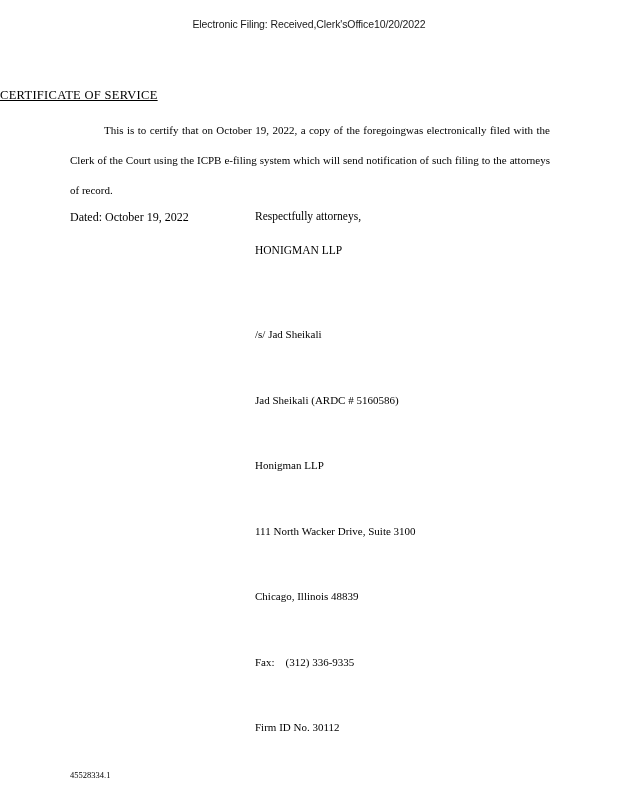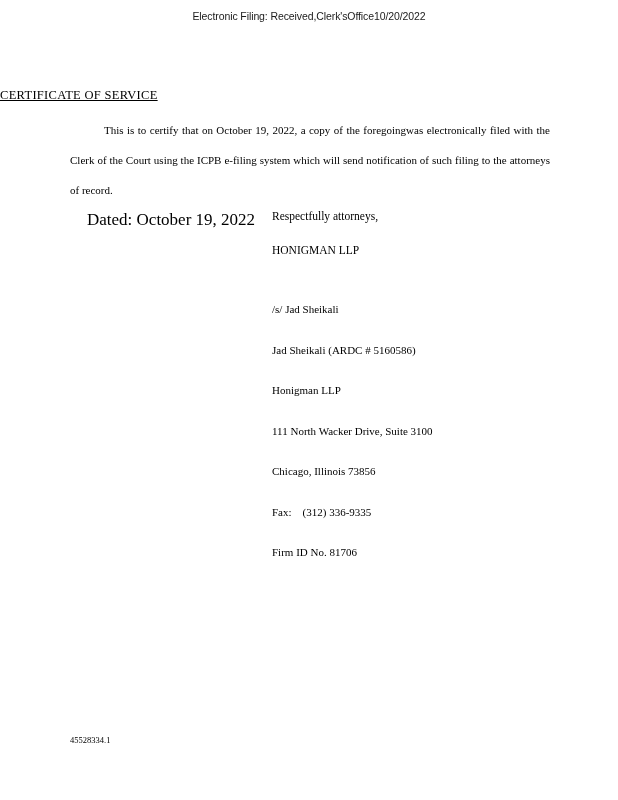--- a/index.html
+++ b/index.html
@@ -15,21 +15,21 @@
     overflow: hidden;
   }
   .page {
     position: relative;
     width: 618px;
     height: 800px;
     box-sizing: border-box;
   }
   .efile-stamp {
     position: absolute;
-    top: 10px;
+    top: 18px;
     left: 0;
     width: 618px;
     text-align: center;
     font-family: "Liberation Sans", sans-serif;
     font-size: 10.5px;
     letter-spacing: -0.1px;
     color: #1a1a1a;
   }
   .doc-title {
     position: absolute;
@@ -62,43 +62,43 @@
     width: 490px;
     font-size: 11.5px;
   }
   .sig-row {
     display: flex;
     align-items: flex-start;
   }
   .sig-left {
     width: 185px;
     flex: 0 0 185px;
-    font-size: 17px;
-    margin-left: 17px;
+    font-size: 12px;
   }
   .sig-right {
     flex: 1 1 auto;
     font-size: 11.5px;
   }
   .firm-name {
     margin-top: 22px;
     font-size: 11.5px;
   }
   .block-lines {
     margin-top: 20px;
     font-size: 11px;
     line-height: 13.5px;
     white-space: pre;
   }
   .block-lines div {
     white-space: pre;
+    margin-top: 25px;
   }
   .footer-id {
     position: absolute;
-    bottom: 55px;
+    bottom: 20px;
     left: 70px;
     font-size: 8.5px;
     font-family: "Liberation Serif", serif;
     color: #000000;
   }
 </style>
 </head>
 <body>
 
 <div class="page">
@@ -117,23 +117,23 @@
     <div class="sig-row">
       <div class="sig-left">Dated: October 19, 2022</div>
       <div class="sig-right">
         <div>Respectfully attorneys,</div>
         <div class="firm-name">HONIGMAN LLP</div>
         <div class="block-lines">
           <div>/s/ Jad Sheikali</div>
           <div>Jad Sheikali (ARDC # 5160586)</div>
           <div>Honigman LLP</div>
           <div>111 North Wacker Drive, Suite 3100</div>
-          <div>Chicago, Illinois 73856</div>
+          <div>Chicago, Illinois 48839</div>
           <div>Fax:    (312) 336-9335</div>
-          <div>Firm ID No. 81706</div>
+          <div>Firm ID No. 30112</div>
         </div>
       </div>
     </div>
   </div>
 
   <div class="footer-id">45528334.1</div>
 
 </div>
 
 </body></html>

